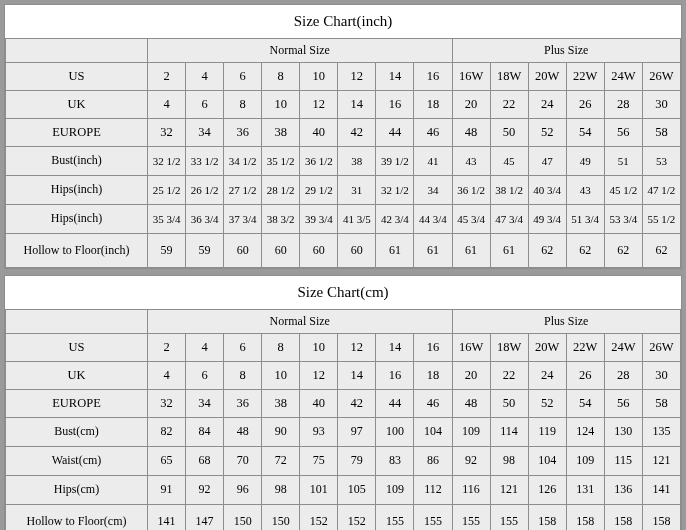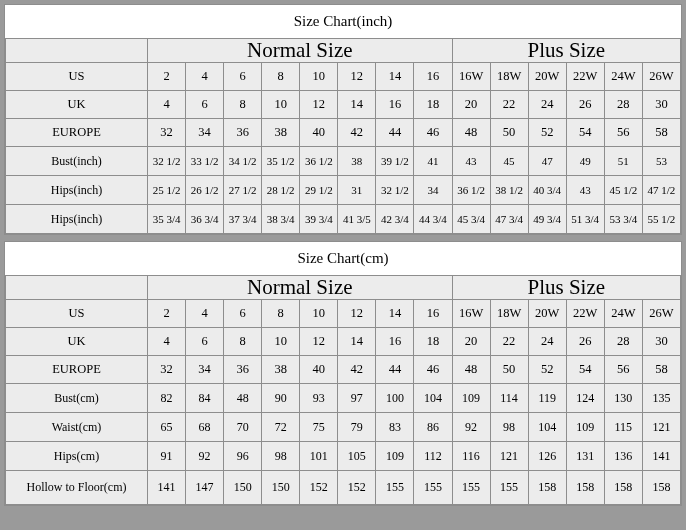--- a/index.html
+++ b/index.html
@@ -44,21 +44,21 @@
   .title-row td {
     background: #ffffff;
     font-size: 15px;
     height: 33px;
     border-left: none;
     border-right: none;
     border-top: none;
   }
   .group-row td {
     background: #ececec;
-    font-size: 21px;
+    font-size: 12px;
     height: 23px;
   }
   .group-row td.blank {
     background: #ececec;
   }
   .label-cell {
     background: #ececec;
     font-size: 12px;
   }
   .data-row td {
@@ -182,33 +182,50 @@
         <td class="small-num">43</td>
         <td class="small-num">45 1/2</td>
         <td class="small-num">47 1/2</td>
       </tr>
 
       <tr class="data-row row-h-2">
         <td class="label-cell">Hips(inch)</td>
         <td class="small-num">35 3/4</td>
         <td class="small-num">36 3/4</td>
         <td class="small-num">37 3/4</td>
-        <td class="small-num">38 3/4</td>
+        <td class="small-num">38 3/2</td>
         <td class="small-num">39 3/4</td>
         <td class="small-num">41 3/5</td>
         <td class="small-num">42 3/4</td>
         <td class="small-num">44 3/4</td>
         <td class="small-num">45 3/4</td>
         <td class="small-num">47 3/4</td>
         <td class="small-num">49 3/4</td>
         <td class="small-num">51 3/4</td>
         <td class="small-num">53 3/4</td>
         <td class="small-num">55 1/2</td>
       </tr>
 
+      <tr class="data-row row-h-tall">
+        <td class="label-cell">Hollow to Floor(inch)</td>
+        <td class="num-cell">59</td>
+        <td class="num-cell">59</td>
+        <td class="num-cell">60</td>
+        <td class="num-cell">60</td>
+        <td class="num-cell">60</td>
+        <td class="num-cell">60</td>
+        <td class="num-cell">61</td>
+        <td class="num-cell">61</td>
+        <td class="num-cell">61</td>
+        <td class="num-cell">61</td>
+        <td class="num-cell">62</td>
+        <td class="num-cell">62</td>
+        <td class="num-cell">62</td>
+        <td class="num-cell">62</td>
+      </tr>
     </tbody>
       </table>
   </div>
 
   <div class="chart">
     <table>
       <colgroup>
         <col class="first-col">
         <col span="14">
       </colgroup>

